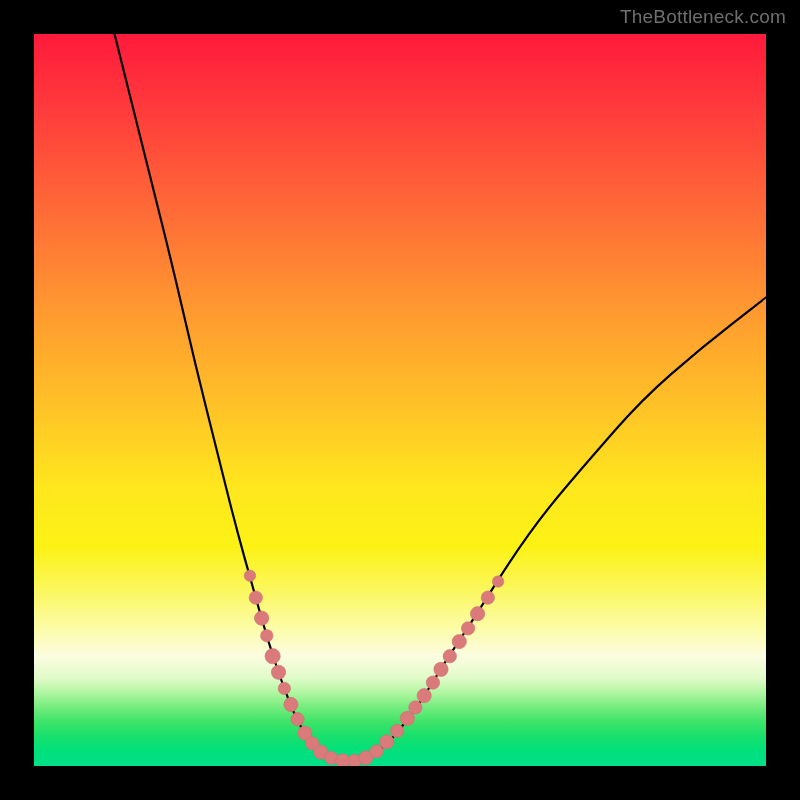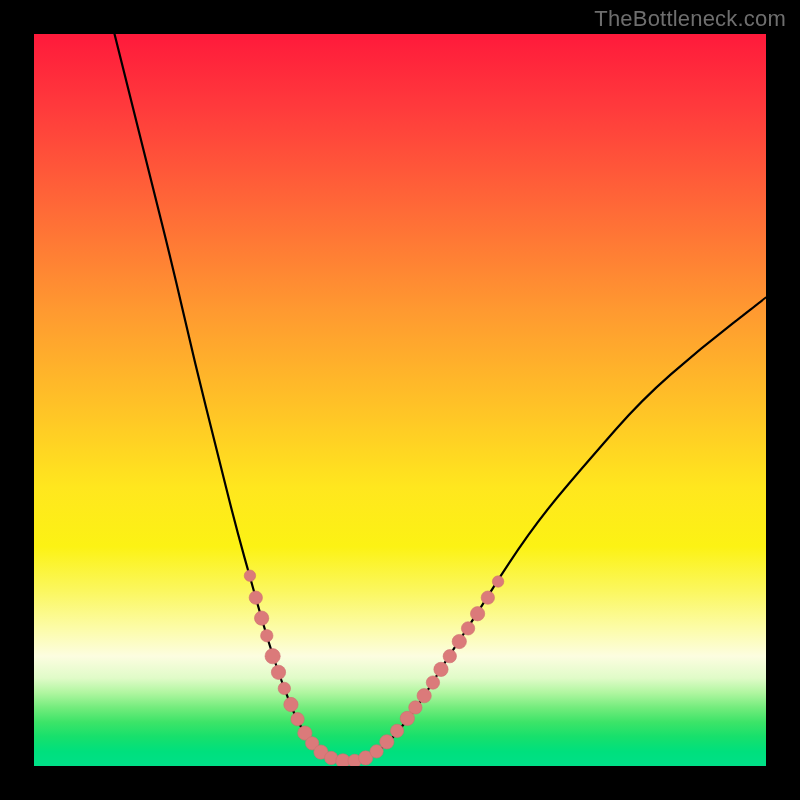--- a/index.html
+++ b/index.html
@@ -52,21 +52,21 @@
     position: absolute;
     inset: 0;
     width: 100%;
     height: 100%;
   }
   .watermark {
     position: absolute;
     top: 6px;
     right: 14px;
     color: #6e6e6e;
-    font-size: 22px;
+    font-size: 19px;
     font-weight: 400;
     font-family: Arial, Helvetica, sans-serif;
     letter-spacing: 0.2px;
   }
 </style>
 </head>
 <body>
 
 <div class="stage">
   <div class="watermark">TheBottleneck.com</div>

